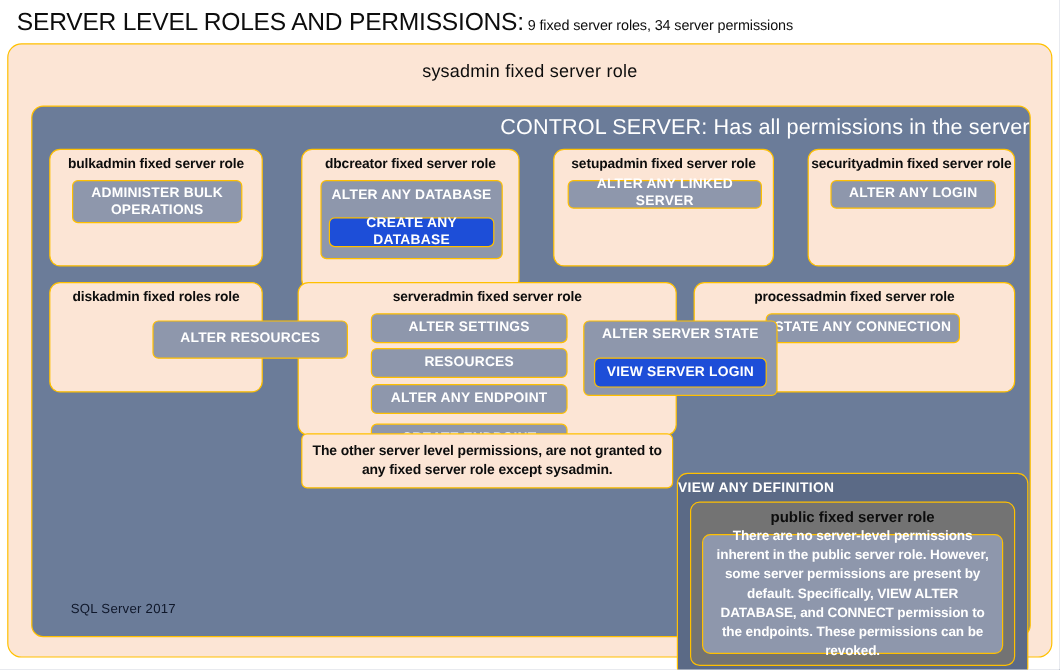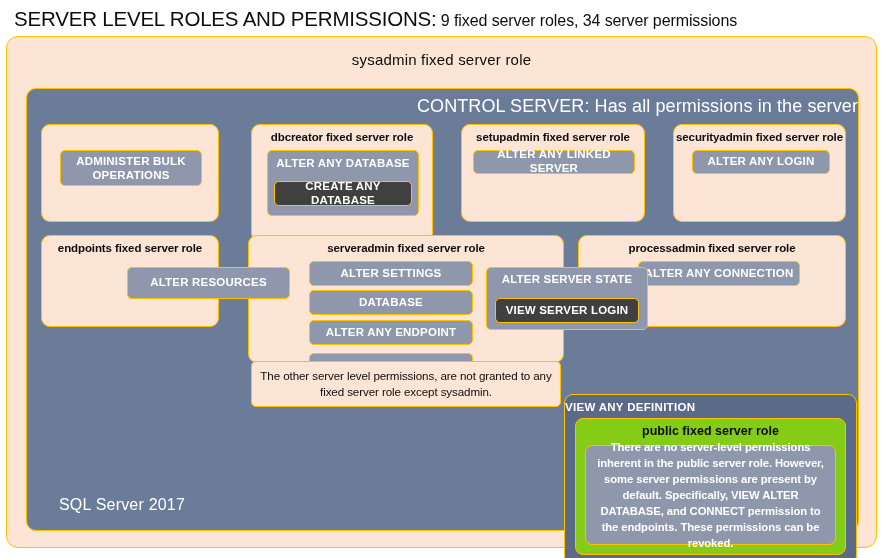--- a/index.html
+++ b/index.html
@@ -23,21 +23,21 @@
     width: 860px;
     height: 26px;
     white-space: nowrap;
     color: #0d0d0d;
   }
   #title-strong {
     font-size: 20.5px;
     letter-spacing: -0.2px;
   }
   #title-rest {
-    font-size: 16px;
+    font-size: 12px;
     letter-spacing: -0.1px;
   }
 
   
   #sysadmin-box {
     position: absolute;
     left: 6px;
     top: 36px;
     width: 871px;
     height: 512px;
@@ -112,21 +112,21 @@
     font-weight: bold;
     letter-spacing: 0.2px;
     display: flex;
     align-items: center;
     justify-content: center;
     text-align: center;
     line-height: 1.18;
     padding: 0 4px;
   }
   .perm.dark {
-    background: #404040;
+    background: #1d4ed8;
   }
   .perm.two-line {
     line-height: 1.25;
   }
 
   
   .note-red {
     position: absolute;
     color: #ff0000;
     font-size: 10.2px;
@@ -136,21 +136,21 @@
     letter-spacing: -0.1px;
   }
   #other-perms-note {
     position: absolute;
     box-sizing: border-box;
     background: #fce5d5;
     border: 1.5px solid #ffc000;
     border-radius: 5px;
     color: #0d0d0d;
     font-size: 11.6px;
-    font-weight: normal;
+    font-weight: bold;
     text-align: center;
     line-height: 1.35;
     display: flex;
     align-items: center;
     justify-content: center;
     padding: 0 6px;
     letter-spacing: -0.1px;
   }
 
   
@@ -172,21 +172,21 @@
     color: #ffffff;
     letter-spacing: 0.3px;
   }
   #public-role-card {
     position: absolute;
     left: 10px;
     top: 23px;
     right: 10px;
     bottom: 9px;
     box-sizing: border-box;
-    background: #84cc16;
+    background: #737373;
     border: 1.5px solid #ffc000;
     border-radius: 8px;
   }
   #public-role-title {
     position: absolute;
     left: 0;
     top: 5px;
     width: 100%;
     text-align: center;
     font-size: 12.5px;
@@ -213,39 +213,40 @@
     justify-content: center;
     padding: 18px 8px;
     letter-spacing: -0.1px;
   }
 
   
   #sql-version-label {
     position: absolute;
     left: 32px;
     bottom: 16px;
-    font-size: 16px;
-    color: #ffffff;
+    font-size: 11px;
+    color: #0f172a;
     letter-spacing: 0.2px;
   }
 </style>
 </head>
 <body>
 
 <div id="title-bar">
   <span id="title-strong">SERVER LEVEL ROLES AND PERMISSIONS:</span><span id="title-rest"> 9 fixed server roles, 34 server permissions</span>
 </div>
 
 <div id="sysadmin-box">
   <div id="sysadmin-label">sysadmin  fixed  server  role</div>
 
   <div id="control-server-box">
     <div id="control-server-label">CONTROL SERVER: Has all permissions in the server</div>
 
     <div class="role-card" style="left:14px; top:35px; width:178px; height:98px;">
+      <div class="role-title">bulkadmin  fixed server role</div>
       <div class="perm two-line" style="left:18px; top:25px; width:142px; height:36px;">ADMINISTER  BULK OPERATIONS</div>
     </div>
 
     <div class="role-card" style="left:224px; top:35px; width:182px; height:118px;">
       <div class="role-title">dbcreator fixed server role</div>
       <div class="perm" style="left:15px; top:25px; width:152px; height:66px;">
         <span style="position:absolute; top:6px; left:0; width:100%;">ALTER ANY DATABASE</span>
       </div>
       <div class="perm dark" style="left:22px; top:56px; width:138px; height:25px;">CREATE  ANY DATABASE</div>
     </div>
@@ -254,34 +255,34 @@
       <div class="role-title">setupadmin fixed server role</div>
       <div class="perm" style="left:11px; top:25px; width:162px; height:24px;">ALTER ANY LINKED SERVER</div>
     </div>
 
     <div class="role-card" style="left:646px; top:35px; width:173px; height:98px;">
       <div class="role-title">securityadmin  fixed server role</div>
       <div class="perm" style="left:18px; top:25px; width:138px; height:24px;">ALTER ANY LOGIN</div>
     </div>
 
     <div class="role-card" style="left:14px; top:146px; width:178px; height:92px;">
-      <div class="role-title">endpoints  fixed server role</div>
+      <div class="role-title">diskadmin  fixed roles role</div>
     </div>
 
     <div class="role-card" style="left:221px; top:146px; width:316px; height:128px;">
       <div class="role-title">serveradmin fixed server role</div>
       <div class="perm" style="left:60px; top:25px; width:164px; height:25px;">ALTER SETTINGS</div>
-      <div class="perm" style="left:60px; top:54px; width:164px; height:25px;">DATABASE</div>
+      <div class="perm" style="left:60px; top:54px; width:164px; height:25px;">RESOURCES</div>
       <div class="perm" style="left:60px; top:84px; width:164px; height:25px;">ALTER ANY ENDPOINT</div>
       <div class="perm" style="left:60px; top:117px; width:164px; height:25px;">CREATE  ENDPOINT</div>
     </div>
 
     <div class="role-card" style="left:551px; top:146px; width:268px; height:92px;">
       <div class="role-title">processadmin fixed server role</div>
-      <div class="perm" style="left:59px; top:25px; width:162px; height:25px;">ALTER ANY CONNECTION</div>
+      <div class="perm" style="left:59px; top:25px; width:162px; height:25px;">STATE ANY CONNECTION</div>
     </div>
 
     <div class="perm" style="left:100px; top:178px; width:163px; height:32px;">ALTER RESOURCES</div>
 
     <div class="perm" style="left:459px; top:178px; width:162px; height:63px;">
       <span style="position:absolute; top:5px; left:0; width:100%;">ALTER SERVER  STATE</span>
     </div>
     <div class="perm dark" style="left:468px; top:209px; width:144px; height:25px;">VIEW SERVER  LOGIN</div>
 
     <div id="other-perms-note" style="left:224px; top:272px; width:310px; height:46px;">The other server level permissions,  are not granted to any fixed server role except sysadmin.</div>

